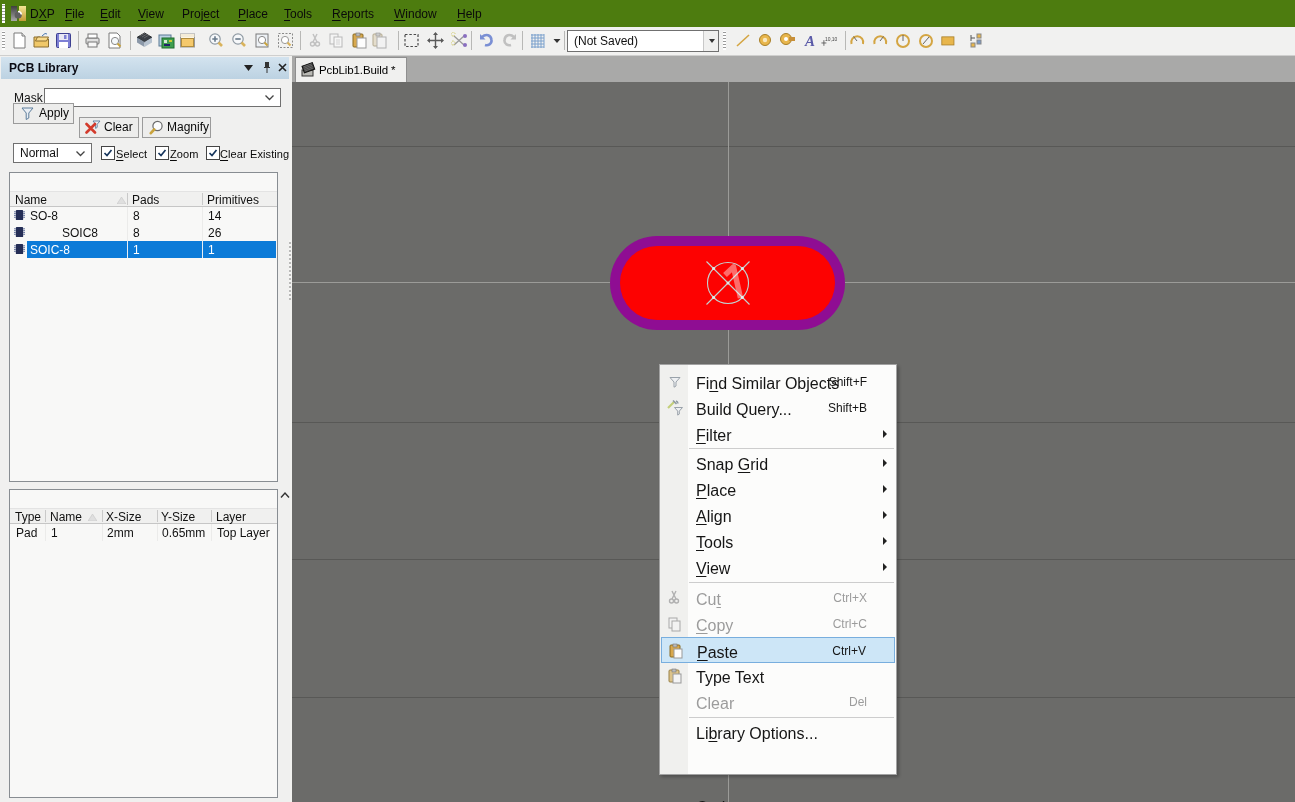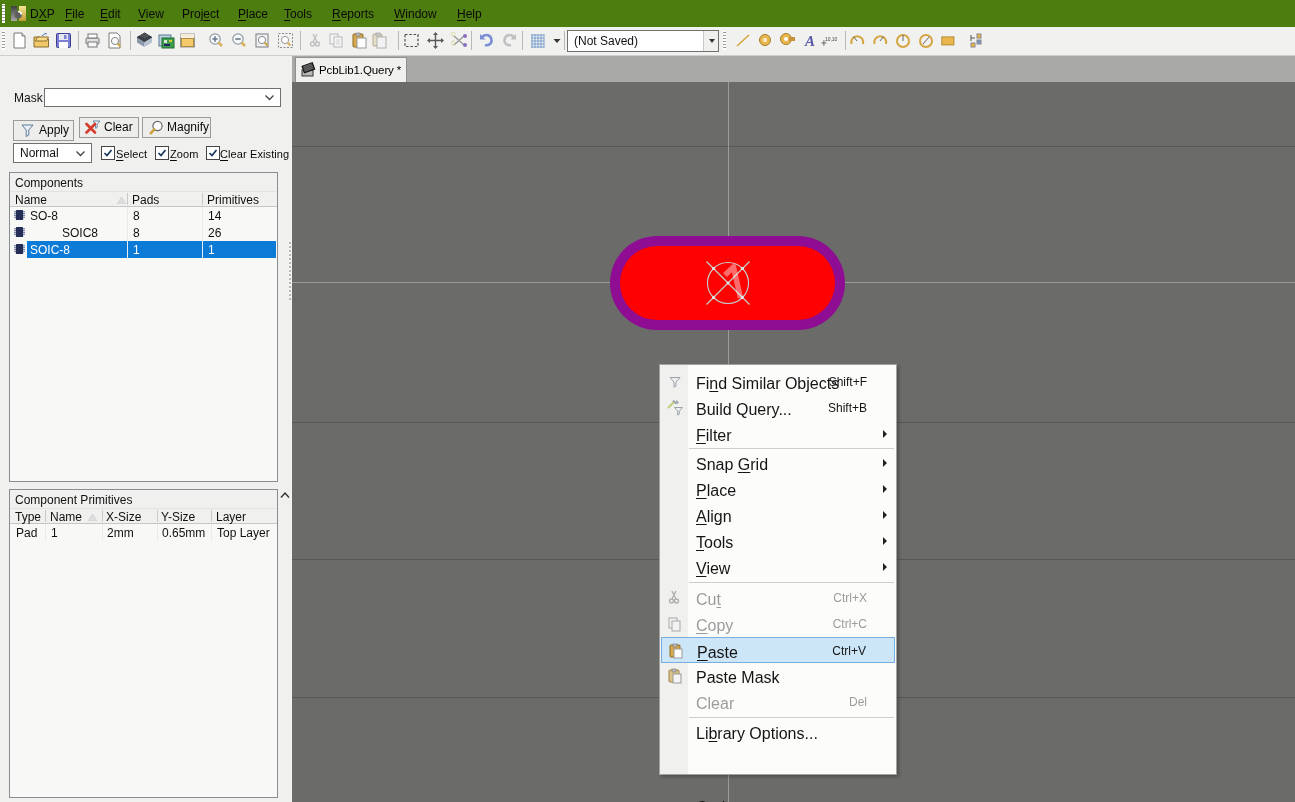--- a/index.html
+++ b/index.html
@@ -224,21 +224,21 @@
 
 <div class="abs" style="left:292px;top:56px;width:1003px;height:26px;background:#a9a9a8;">
   <div class="abs" style="left:3px;top:1px;width:112px;height:25px;background:#f0f0ef;border:1px solid #8f8f8f;border-bottom:none;box-sizing:border-box;">
     <svg class="abs" style="left:4px;top:3px" width="18" height="18" viewBox="0 0 18 18">
       <rect x="2" y="9" width="11" height="6" fill="#b8b8b4" stroke="#333" stroke-width="1"></rect>
       <g transform="rotate(-20 9 7)">
           <rect x="3" y="3" width="11" height="7" fill="#3a3a3a" stroke="#111"></rect>
       <path d="M4 4h9M4 5.5h9M4 7h9M4 8.5h9" stroke="#777" stroke-width="0.7"></path>
         </g>
     </svg>
-    <span class="abs" style="left:23px;top:6px;font-size:11.5px;letter-spacing:-0.1px;color:#000;white-space:nowrap;">PcbLib1.Query *</span>
+    <span class="abs" style="left:23px;top:6px;font-size:11.5px;letter-spacing:-0.1px;color:#000;white-space:nowrap;">PcbLib1.Build *</span>
   </div>
 </div>
 
 <div class="abs" id="canvas">
 
   <div class="hl" style="top:64px"></div>
   <div class="hl" style="top:340px"></div>
   <div class="hl" style="top:477px"></div>
   <div class="hl" style="top:615px"></div>
   <div class="abs" style="left:0;top:200px;width:1003px;height:1px;background:#9b9b98;"></div>
@@ -331,47 +331,60 @@
         </svg>
         <span class="lab"><u>P</u>aste</span>
         <span class="sc">Ctrl+V</span>
       </div>
       <div class="mrow" style="top:298px;">
         <svg class="micon" width="18" height="18">
           <rect x="3" y="3" width="10" height="12" rx="1" fill="#dcc389" stroke="#9a8248"></rect>
           <rect x="6" y="2" width="4" height="3" fill="#bbb" stroke="#777" stroke-width="0.6"></rect>
           <rect x="7" y="7" width="8" height="9" fill="#f4f4f4" stroke="#999"></rect>
         </svg>
-        <span class="lab">Paste Mask</span>
+        <span class="lab">Type Text</span>
       </div>
       <div class="mrow dis" style="top:324px;">
         <span class="lab">Clear</span>
         <span class="sc">Del</span>
       </div>
       <div class="msep" style="top:352px"></div>
       <div class="mrow" style="top:354px;padding-left:11px;">
         <span class="lab">Li<u>b</u>rary Options...</span>
       </div>
       <div class="mrow" style="top:380px;margin-top:48px;">
         <span class="lab"><u>O</u>ptions</span>
         <span class="arrow"></span>
       </div>
     </div>
 </div>
 
 <div class="abs" id="panel">
+  <div id="phead">
+    <b>PCB Library</b>
+    <svg class="abs" style="left:243px;top:8px" width="9" height="6">
+        <path d="M0 0h9L4.5 6z" fill="#222"></path>
+      </svg>
+    <svg class="abs" style="left:261px;top:4px" width="10" height="14" viewBox="0 0 10 14">
+      <path d="M3 1h4v5h1v1H2V6h1z" fill="#333"></path>
+        <rect x="4.5" y="7" width="1" height="5" fill="#333"></rect>
+    </svg>
+    <svg class="abs" style="left:277px;top:6px" width="9" height="9">
+        <path d="M1 1 L8 8 M8 1 L1 8" stroke="#222" stroke-width="1.6"></path>
+      </svg>
+  </div>
 
   <span class="abs" style="left:14px;top:35px;font-size:12px;">Mask</span>
   <div class="combo" style="left:44px;top:32px;width:235px;height:17px;">
     <svg class="abs" style="right:6px;top:6px" width="9" height="6">
         <path d="M0.5 0.5 L4.5 4.5 L8.5 0.5" stroke="#444" fill="none" stroke-width="1.3"></path>
       </svg>
   </div>
 
-  <div class="btn" style="left:13px;top:64px;width:59px;height:19px;">
+  <div class="btn" style="left:13px;top:47px;width:59px;height:19px;">
     <svg class="abs" style="left:7px;top:3px" width="13" height="13">
         <path d="M1 1 h11 l-4.2 5v5l-2.6 1.5V6z" fill="#e9eef4" stroke="#5c7d9c" stroke-width="1"></path>
       </svg>
     <span class="abs" style="left:25px;top:2px;">Apply</span>
   </div>
   <div class="btn" style="left:79px;top:61px;width:58px;height:19px;">
     <svg class="abs" style="left:5px;top:2px" width="16" height="15">
       <path d="M8 1 h7 l-2.8 3.2v3.2l-1.6 1V4.2z" fill="#eef2f6" stroke="#5c7d9c" stroke-width="0.9"></path>
       <path d="M1.5 4 L10 12.5 M10 4 L1.5 12.5" stroke="#d33b2c" stroke-width="2.6" stroke-linecap="round"></path>
     </svg>
@@ -404,23 +417,20 @@
     </span>
   <span class="cblab" style="left:170px;top:92px;"><u>Z</u>oom</span>
   <span class="cb" style="left:206px;top:90px;">
       <svg width="12" height="12">
         <path d="M2.5 6 L5 8.5 L9.5 3" stroke="#16355c" stroke-width="1.7" fill="none"></path>
       </svg>
     </span>
   <span class="cblab" style="left:220px;top:92px;"><u>C</u>lear Existing</span>
 
   <div class="gbox" style="left:9px;top:116px;width:267px;height:308px;">
-    <div class="gtitle">
-        <span>Components</span>
-      </div>
     <div class="thead" style="top:18px;">
       <span class="abs" style="left:5px;top:1px;">Name</span>
       <svg class="abs" style="left:107px;top:5px" width="9" height="7">
           <path d="M4.5 0 L9 7 L0 7 z" fill="#dfdfdf" stroke="#c0c0c0" stroke-width="0.5"></path>
         </svg>
       <div class="csep" style="left:117px"></div>
       <span class="abs" style="left:122px;top:1px;">Pads</span>
       <div class="csep" style="left:192px"></div>
       <span class="abs" style="left:197px;top:1px;">Primitives</span>
     </div>
@@ -452,23 +462,20 @@
           <rect x="2" y="1" width="8" height="11" rx="1" fill="#252e56"></rect>
           <path d="M0 3h2M0 5h2M0 7h2M0 9h2M10 3h2M10 5h2M10 7h2M10 9h2" stroke="#5b6b96" stroke-width="1"></path>
         </svg>
       <span class="abs" style="left:19px;top:2px;">SOIC-8</span>
         <span class="abs" style="left:122px;top:2px;">1</span>
         <span class="abs" style="left:197px;top:2px;">1</span>
     </div>
   </div>
 
   <div class="gbox" style="left:9px;top:433px;width:267px;height:307px;">
-    <div class="gtitle">
-        <span>Component Primitives</span>
-      </div>
     <div class="thead" style="top:18px;">
       <span class="abs" style="left:5px;top:1px;">Type</span>
       <div class="csep" style="left:35px"></div>
       <span class="abs" style="left:40px;top:1px;">Name</span>
       <svg class="abs" style="left:78px;top:5px" width="9" height="7">
           <path d="M4.5 0 L9 7 L0 7 z" fill="#dfdfdf" stroke="#c0c0c0" stroke-width="0.5"></path>
         </svg>
       <div class="csep" style="left:92px"></div>
       <span class="abs" style="left:96px;top:1px;">X-Size</span>
       <div class="csep" style="left:147px"></div>

